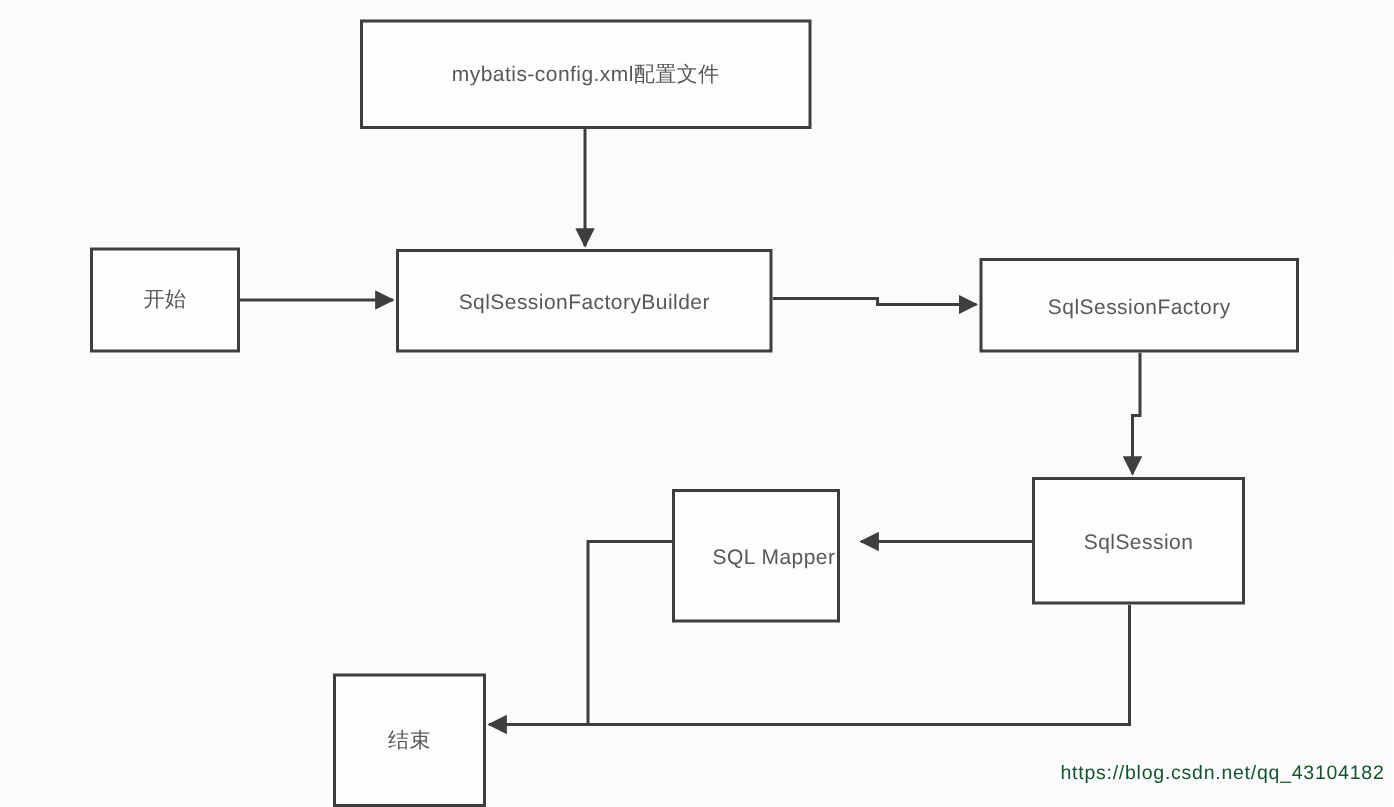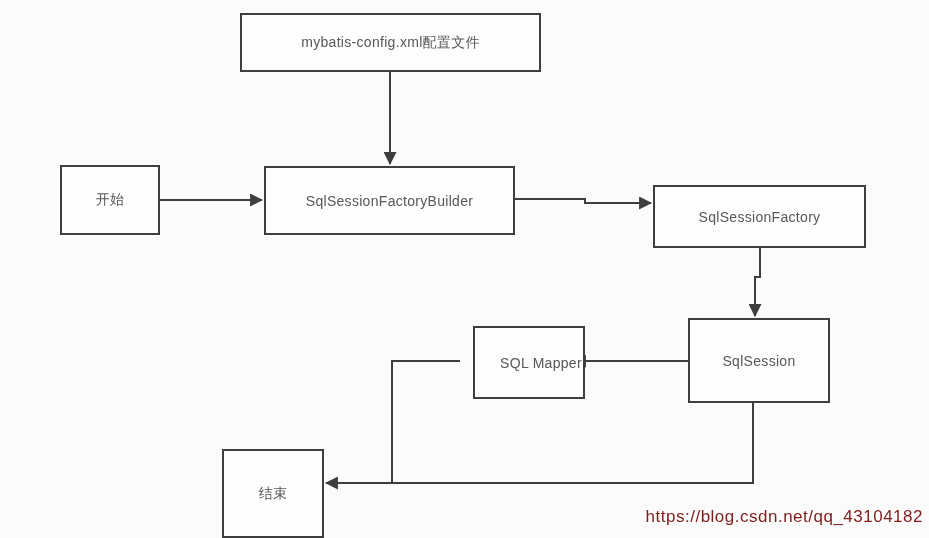--- a/index.html
+++ b/index.html
@@ -29,33 +29,33 @@
     border: 2px solid #3e3e3e;
     background: #fdfdfd;
     color: #585858;
     font-size: 14px;
     display: flex;
     align-items: center;
     justify-content: center;
     text-align: center;
     letter-spacing: 0.3px;
   }
-  .node-config  { left: 240px; top: 13px;  width: 301px; height: 59px; }
+  .node-config  { left: 240px; top: 13px;  width: 301px; height: 73px; }
   .node-start   { left: 60px;  top: 165px; width: 100px; height: 70px; }
   .node-builder { left: 264px; top: 166px; width: 251px; height: 69px; }
-  .node-factory { left: 653px; top: 172px; width: 213px; height: 63px; margin-top: 13px; }
+  .node-factory { left: 653px; top: 172px; width: 213px; height: 63px; }
   .node-session { left: 688px; top: 318px; width: 142px; height: 85px; }
-  .node-mapper  { left: 473px; top: 326px; width: 112px; height: 73px; padding-left: 24px; }
+  .node-mapper  { left: 448px; top: 326px; width: 112px; height: 89px; padding-left: 24px; }
   .node-end     { left: 222px; top: 449px; width: 102px; height: 89px; }
   .watermark {
     position: absolute;
     right: 6px;
     top: 507px;
-    font-size: 17px;
-    color: #7f1d1d;
+    font-size: 13px;
+    color: #14532d;
     letter-spacing: 0.5px;
     user-select: none;
   }
   .edge-line {
     fill: none;
     stroke: #3e3e3e;
     stroke-width: 2;
   }
 </style>
 </head>

